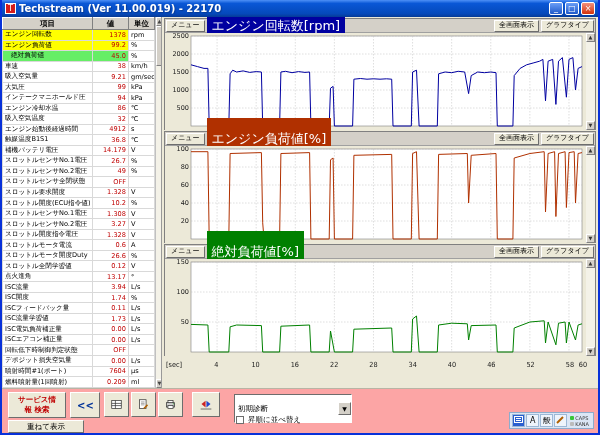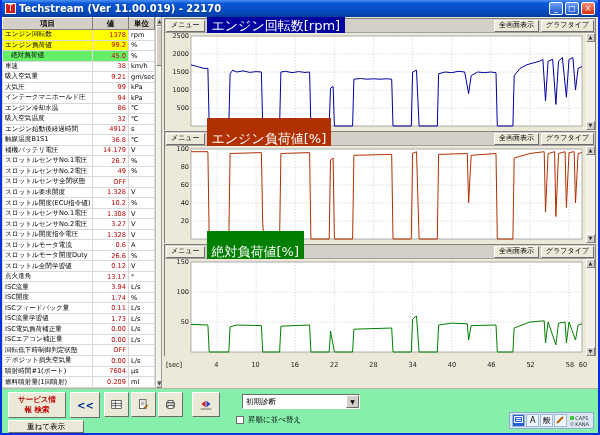--- a/index.html
+++ b/index.html
@@ -36,27 +36,27 @@
   .ctitle{font-size:13px;color:#fff;padding:12px 5px;white-space:nowrap;}
   .spacer{flex:1;}
   .chart-body{flex:1;display:flex;background:#ece9d8;}
   svg.plot{width:calc(100% - 9px);height:97px;display:block;}
   .chart-vscroll{flex:0 0 9px;display:flex;flex-direction:column;background:#ece9d8;}
   .chart-vscroll .varr{height:9px;background:#d4d0c8;border:1px solid;border-color:#fff #808080 #808080 #fff;font-size:5px;line-height:7px;text-align:center;color:#333;}
   .chart-vscroll .vthumb{flex:1;background:#f4f2e8;}
   .axis-row{height:13px;flex:0 0 13px;padding-right:9px;}
   .axis-row svg{width:100%;height:13px;display:block;}
   
-  .bottombar{flex:0 0 45px;position:relative;background:#86efac;border-top:1px solid #b8b4a4;}
+  .bottombar{flex:0 0 45px;position:relative;background:#fca5a5;border-top:1px solid #b8b4a4;}
   .b3d{position:absolute;background:#ece9d8;border:1px solid;border-color:#fff #6d6d6d #6d6d6d #fff;font-family:inherit;font-size:7.5px;color:#000;text-align:center;}
   .service-btn{left:6px;top:3px;width:58px;height:26px;color:#c00000;font-weight:bold;font-size:7.5px;line-height:1.3;}
   .back-btn{left:68px;top:3px;width:30px;height:26px;font-size:10px;font-weight:bold;color:#003399;}
   .overlay-btn{left:6px;top:31px;width:76px;height:13px;font-size:7.5px;}
   .icon-btn{width:25px;height:25px;top:3px;display:flex;align-items:center;justify-content:center;}
-  .dropdown{position:absolute;left:232px;top:5px;width:118px;height:15px;background:#fff;border:1px solid;border-color:#6d6d6d #fff #fff #6d6d6d;display:flex;align-items:center;margin-left:8px;}
+  .dropdown{position:absolute;left:232px;top:5px;width:118px;height:29px;background:#fff;border:1px solid;border-color:#6d6d6d #fff #fff #6d6d6d;display:flex;align-items:center;}
   .dropdown .dd-text{flex:1;font-size:7.5px;padding:0 3px;white-space:nowrap;overflow:hidden;}
   .dropdown .dd-arrow{flex:0 0 13px;height:13px;background:#d4d0c8;border:1px solid;border-color:#fff #6d6d6d #6d6d6d #fff;font-size:6px;line-height:11px;text-align:center;}
   .checkbox-row{position:absolute;left:234px;top:26px;display:flex;align-items:center;gap:4px;}
   .checkbox{width:8px;height:8px;background:#fff;border:1px solid #6d6d6d;}
   .checkbox-label{font-size:7.5px;}
   .ime-bar{position:absolute;right:4px;bottom:4px;height:17px;display:flex;align-items:center;gap:1px;background:#dbe6f5;border:1px solid #8daccc;padding:0 2px;}
   .ime-chip{font-size:8px;width:13px;height:13px;line-height:12px;text-align:center;background:#eef4fc;border:1px solid #9db8d6;}
   .ime-chip.blue{background:#2a5fd0;color:#fff;}
   .ime-caps{font-size:5px;line-height:6px;text-align:left;color:#333;padding:0 2px;}
   .led{display:inline-block;width:4px;height:4px;background:#39c639;border-radius:1px;margin-right:1px;vertical-align:middle;}

